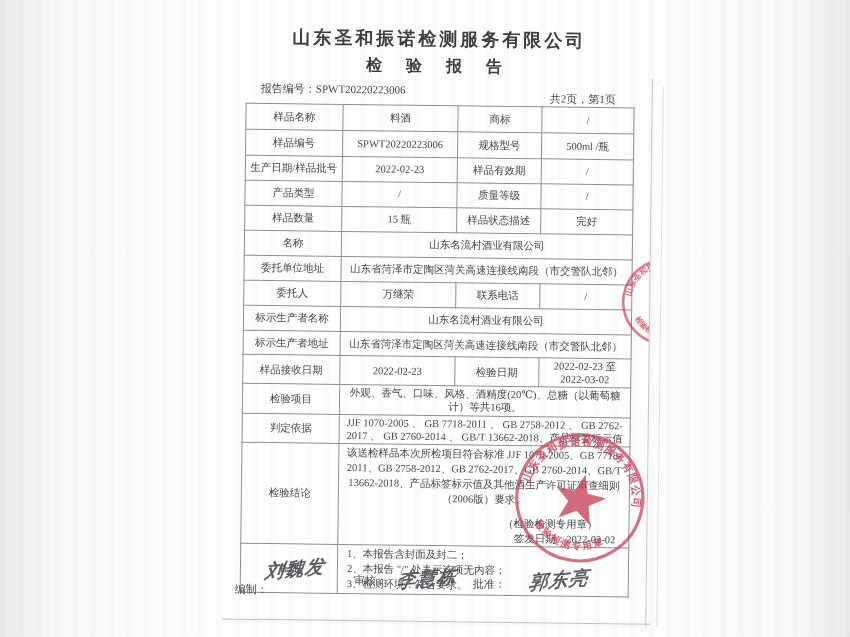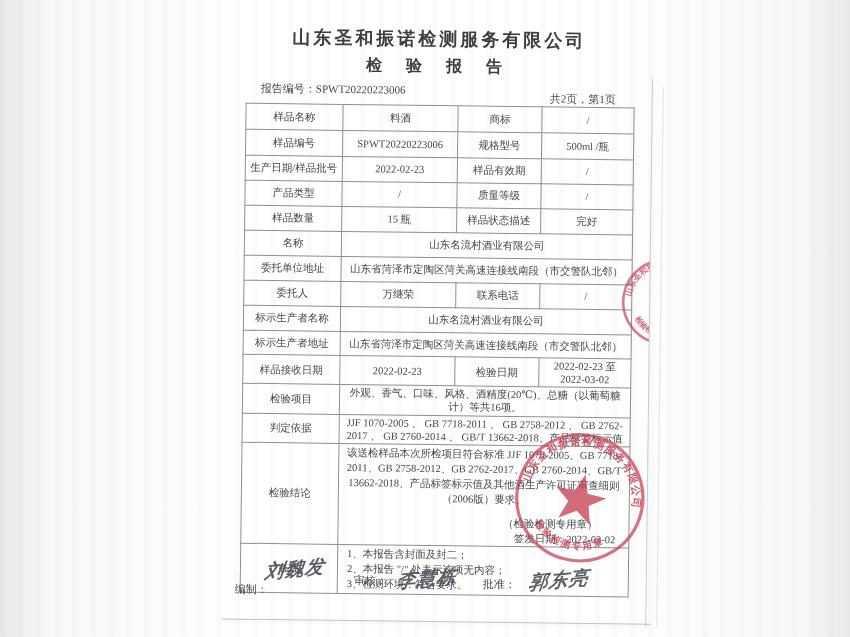--- a/index.html
+++ b/index.html
@@ -165,21 +165,21 @@
     </tr>
   </tbody>
     </table>
 
   <div class="sig-row-label" style="left:238px;top:584px;">编制：</div>
   <div class="sig" style="left:268px;top:558px;">刘魏发</div>
 
   <div class="sig-row-label" style="left:357px;top:574px;">审核：</div>
   <div class="sig" style="left:400px;top:566px;">李慧栋</div>
 
-  <div class="sig-row-label" style="left:486px;top:576px;text-align:right;">批准：</div>
+  <div class="sig-row-label" style="left:476px;top:576px;text-align:right;">批准：</div>
   <div class="sig" style="left:532px;top:566px;">郭东亮</div>
 
   <svg class="stamp-main" viewBox="0 0 160 160">
     <circle cx="80" cy="80" r="63" fill="none" stroke="#c64056" stroke-width="3.2" opacity="0.85"></circle>
     <path id="arcTop" d="M 27,80 A 53,53 0 0 1 133,80" fill="none"></path>
     <path id="arcBottom" d="M 40,112 A 51,51 0 0 0 120,112" fill="none"></path>
     <text font-size="10.5" fill="#c64056" letter-spacing="1" font-weight="bold">
       <textPath href="#arcTop" startOffset="2%">山东圣和振诺检测服务有限公司</textPath>
     </text>
     <text font-size="9.5" fill="#c64056" letter-spacing="2" font-weight="bold">

